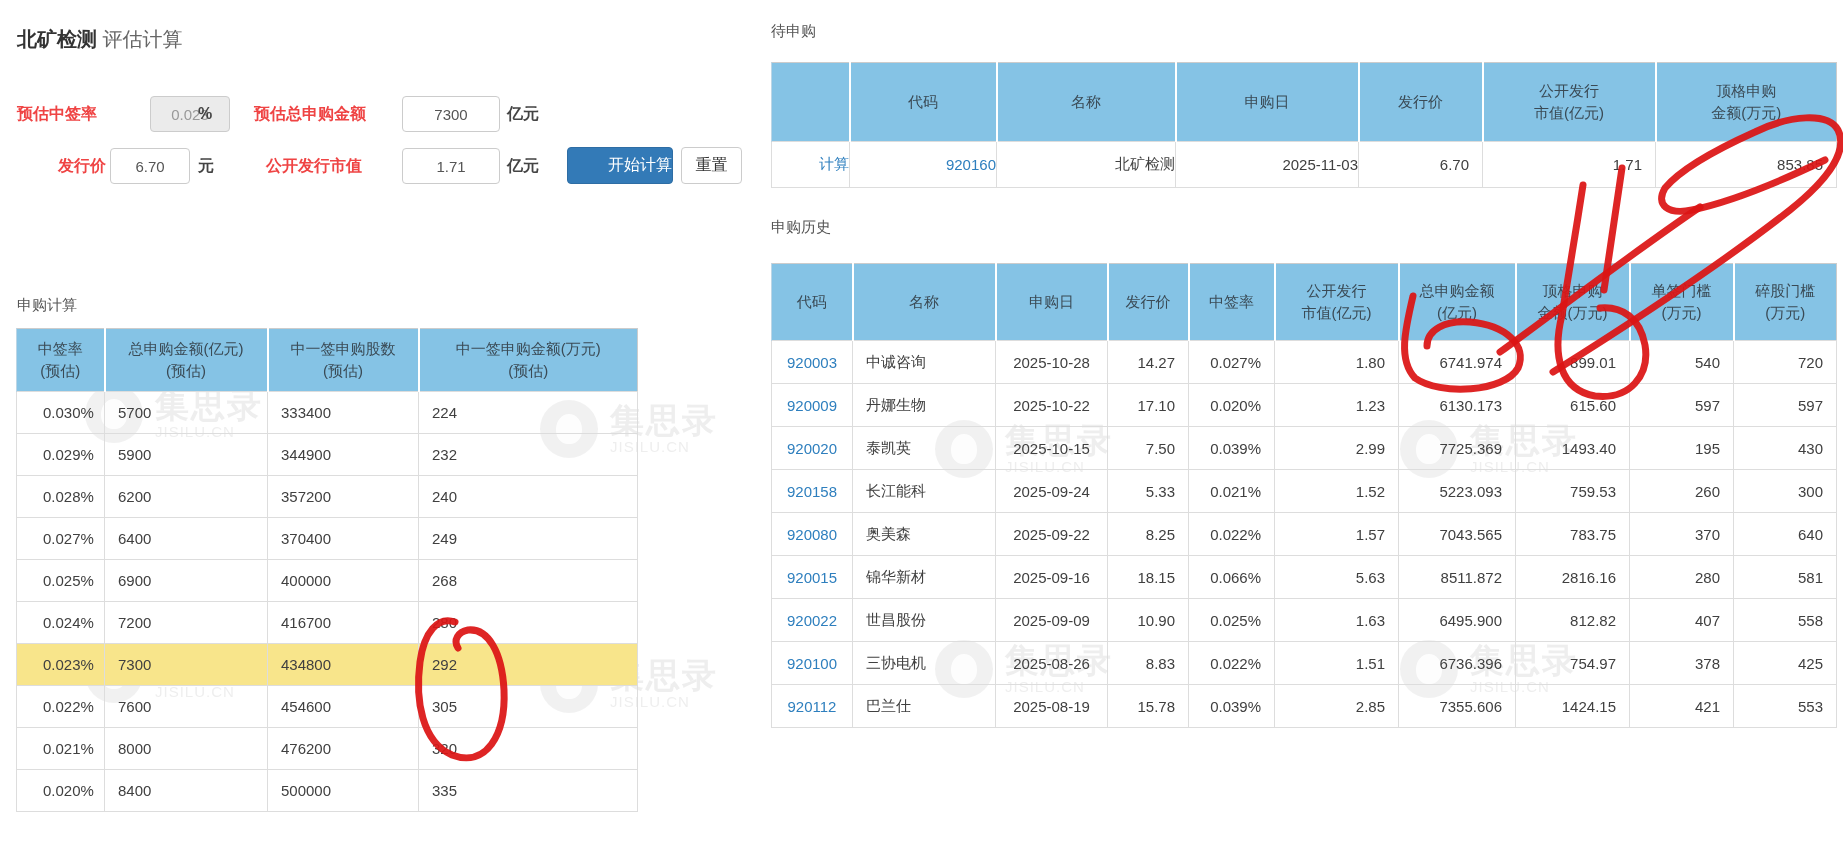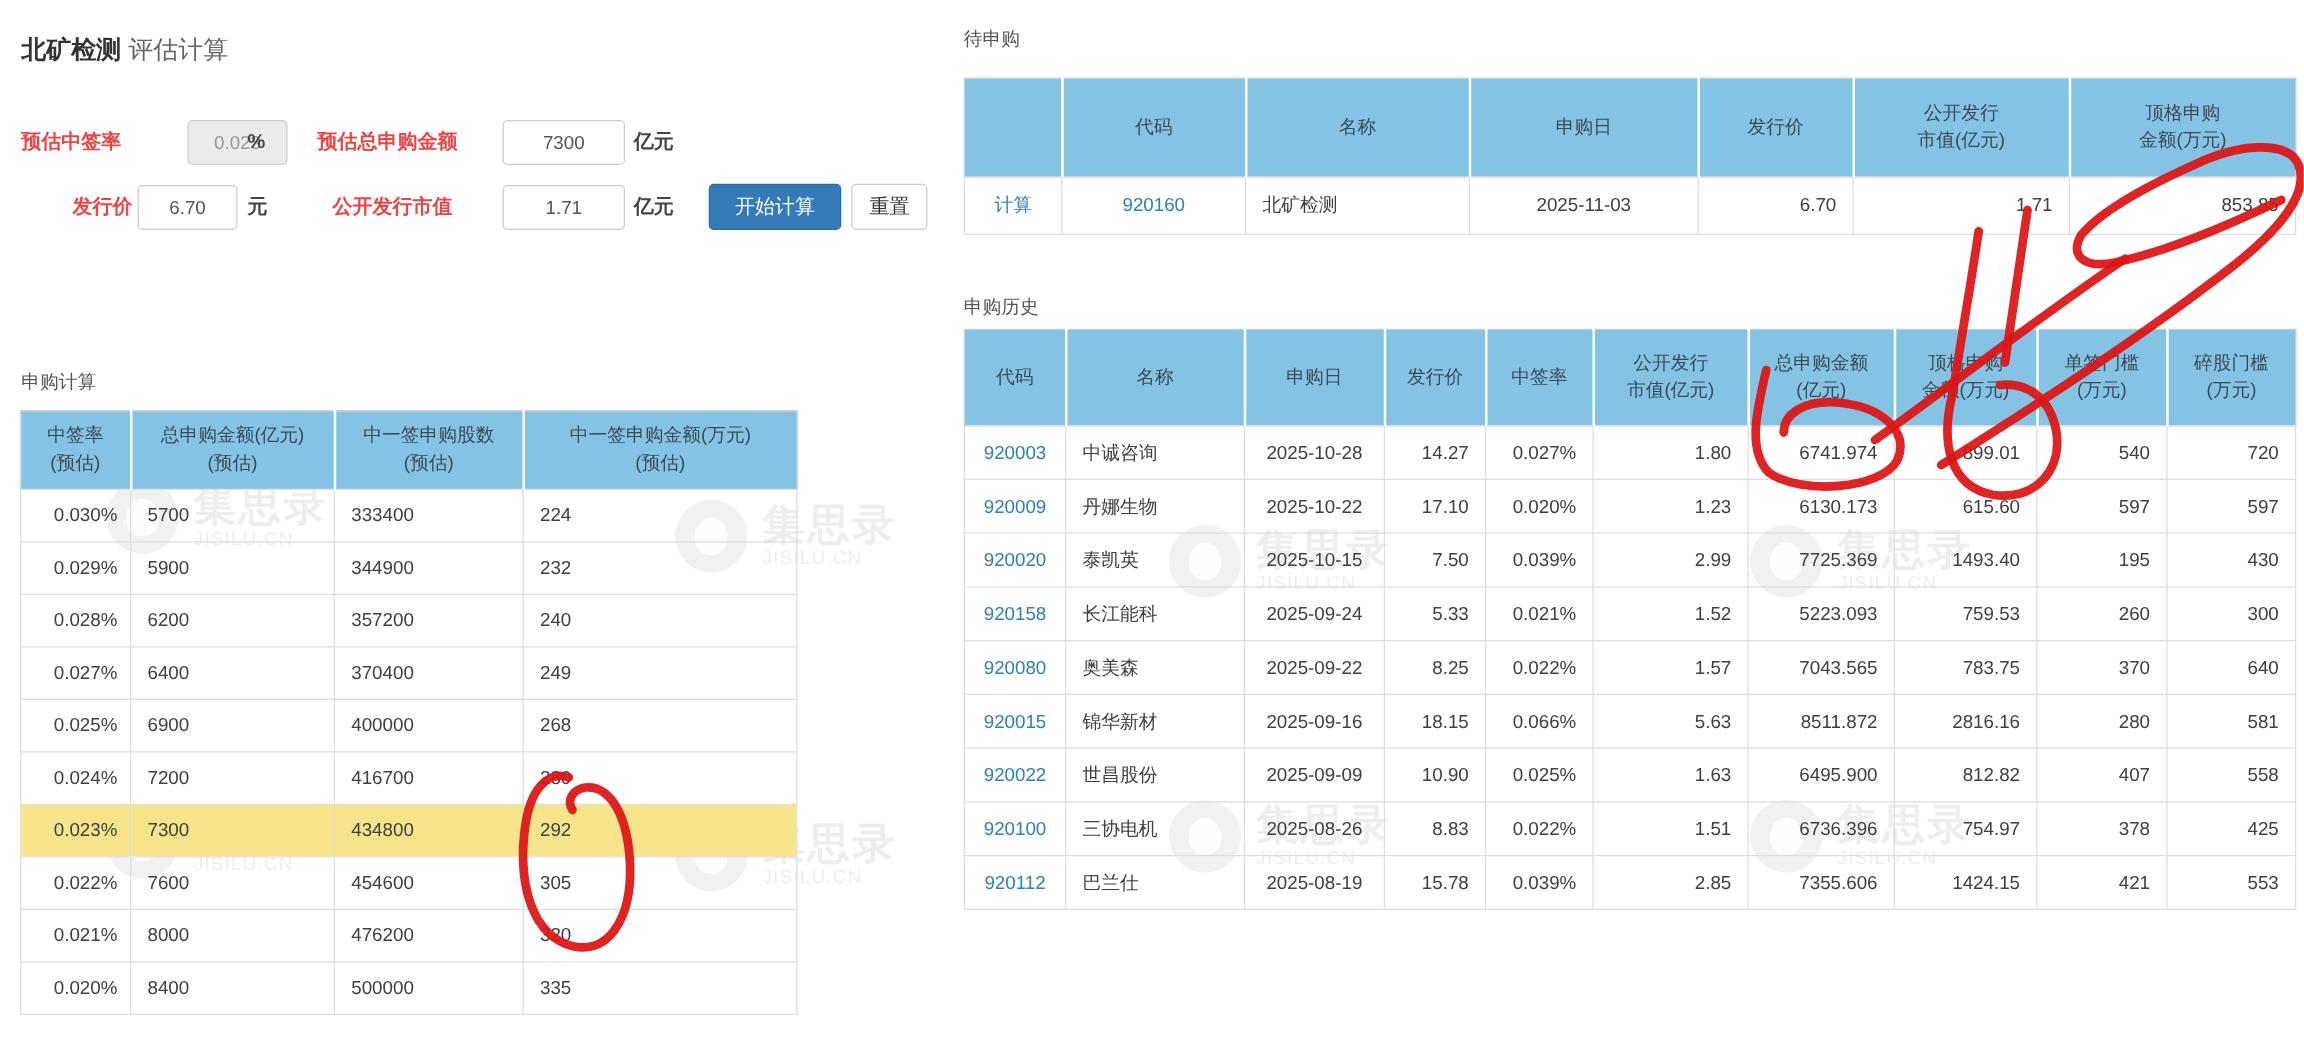--- a/index.html
+++ b/index.html
@@ -42,21 +42,21 @@
   tr.hl td { background:#f8e58b; }
   td.a-l { text-align:left;  padding-left:13px; }
   td.a-r { text-align:right; padding-right:13px; }
   td.a-c { text-align:center; }
   a.tbl-link { color:#2e7fbe; text-decoration:none; }
 
   #calc-table td { height:42px; }
   #calc-table td:first-child { padding-left:26px; }
   #calc-table th { height:63px; }
   #pending-table th { height:79px; }
-  #pending-table td { height:46px; }
+  #pending-table td { height:46px;text-align:right; }
   #history-table th { height:77px; }
   #history-table td { height:43px; }
 
   .z1 { z-index:1; }
   #annotations { position:absolute; left:0; top:0; z-index:10; pointer-events:none; }
   #annotations path { fill:none; stroke:#dc1414; stroke-width:7; stroke-linecap:round;
     stroke-linejoin:round; opacity:.93; }
 </style>
 </head>
 <body>
@@ -129,21 +129,21 @@
 <span class="abs flabel z1" style="left:254px; top:96px;">预估总申购金额</span>
 <input class="abs finput z1" style="left: 402px; top: 96px; width: 98px;" value="7300">
 <span class="abs funit z1" style="left:507px; top:96px;">亿元</span>
 
 <span class="abs flabel z1" style="left:58px; top:148px;">发行价</span>
 <input class="abs finput z1" style="left: 110px; top: 148px; width: 80px;" value="6.70">
 <span class="abs funit z1" style="left:198px; top:148px;">元</span>
 <span class="abs flabel z1" style="left:266px; top:148px;">公开发行市值</span>
 <input class="abs finput z1" style="left: 402px; top: 148px; width: 98px;" value="1.71">
 <span class="abs funit z1" style="left:507px; top:148px;">亿元</span>
-<button class="abs btn btn-primary z1" style="left:567px; top:147px; width:106px;">开始计算</button>
+<button class="abs btn btn-primary z1" style="left:567px; top:147px; width:106px;text-align:right;">开始计算</button>
 <button class="abs btn btn-default z1" style="left:681px; top:147px; width:61px;">重置</button>
 
 <div class="abs section-title z1" style="left:17px; top:296px;text-align:center;">申购计算</div>
 <table id="calc-table" class="abs z1" style="left:16px; top:328px; width:621px;">
   <colgroup>
       <col style="width:88px">
       <col style="width:163px">
       <col style="width:151px">
       <col style="width:219px">
     </colgroup>
@@ -253,21 +253,21 @@
         <td class="a-c"><a class="tbl-link" href="#">920160</a></td>
         <td class="a-l">北矿检测</td>
         <td class="a-c">2025-11-03</td>
         <td class="a-r">6.70</td>
         <td class="a-r">1.71</td>
         <td class="a-r">853.85</td>
       </tr>
     </tbody>
 </table>
 
-<div class="abs section-title z1" style="left:771px; top:236px;text-align:center;">申购历史</div>
+<div class="abs section-title z1" style="left:771px; top:218px;text-align:center;">申购历史</div>
 <table id="history-table" class="abs z1" style="left:771px; top:263px; width:1065px;">
   <colgroup>
       <col style="width:81px">
       <col style="width:143px">
       <col style="width:112px">
       <col style="width:81px">
       <col style="width:86px">
       <col style="width:124px">
       <col style="width:117px">
       <col style="width:114px">

